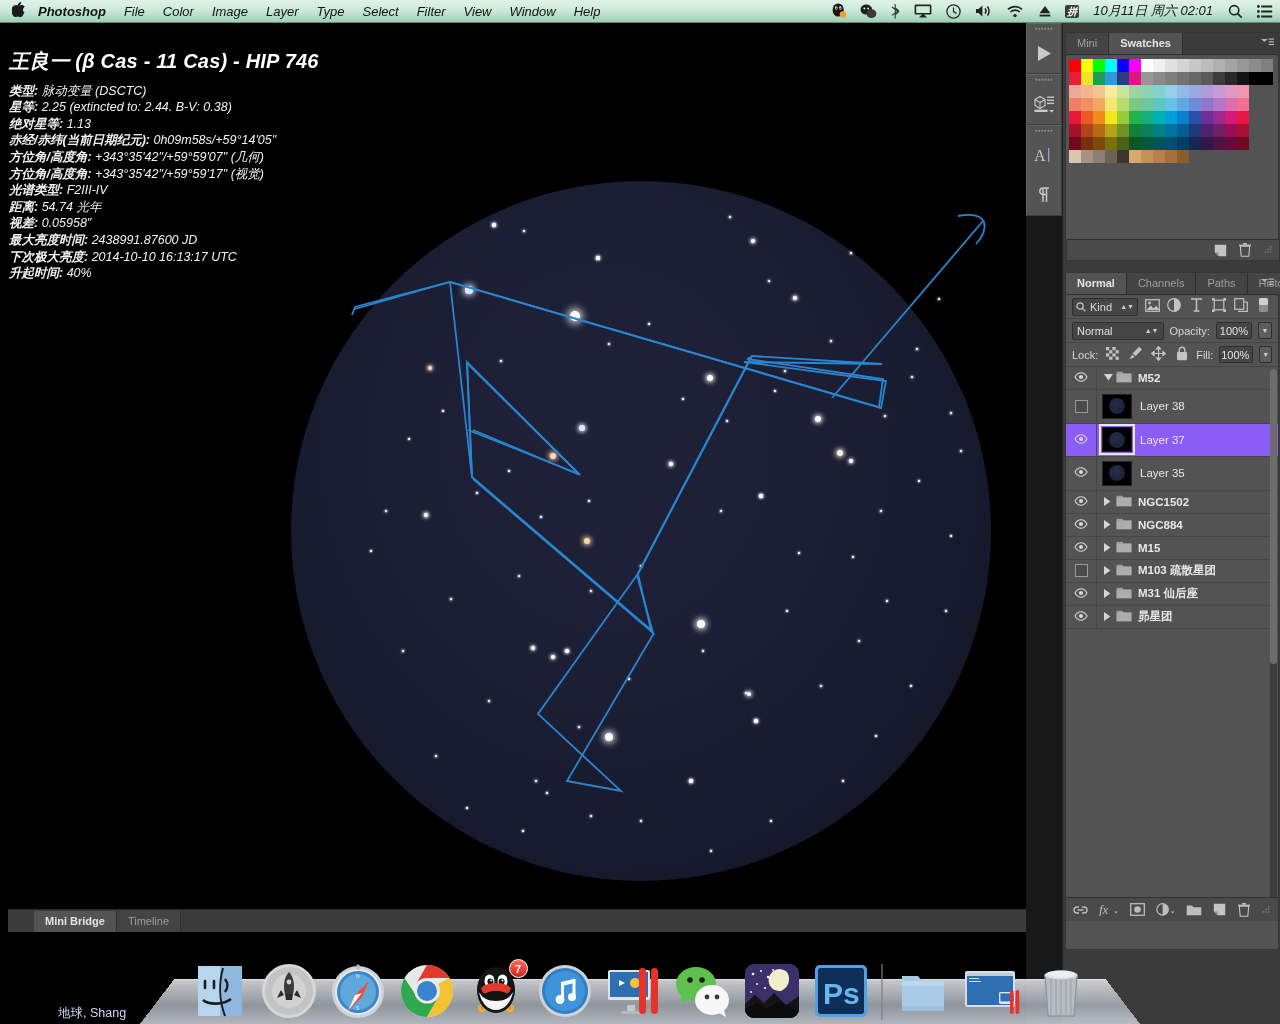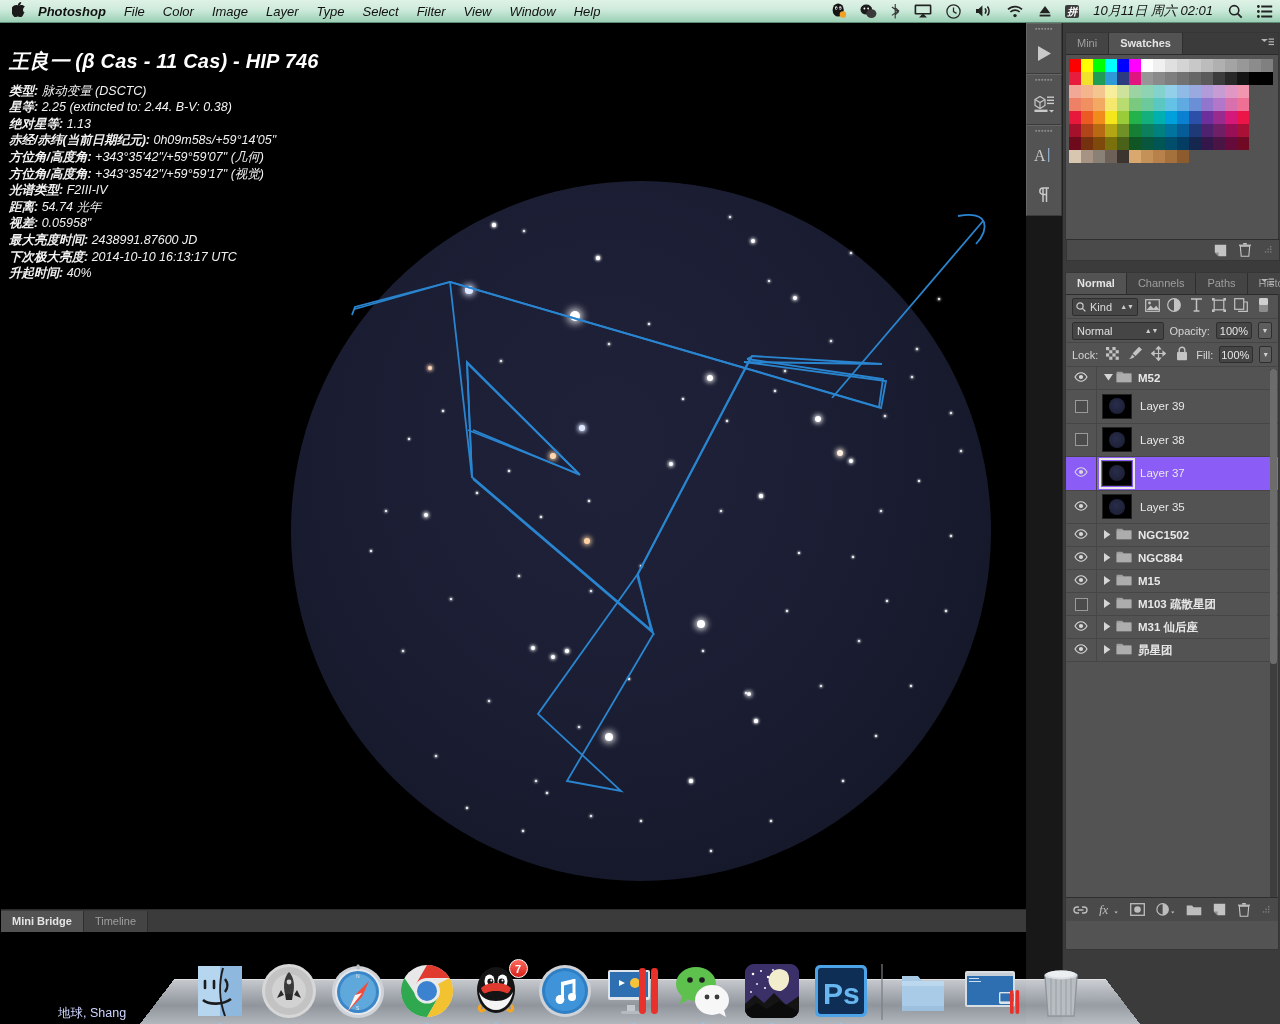--- a/index.html
+++ b/index.html
@@ -185,23 +185,23 @@
   #layer-scroll {
     position: absolute; right: 1px; top: 96px; width: 7px; height: 528px; background: #3e3e3e;
   }
   #layer-scroll i {
     position: absolute; top: 0; left: 0; width: 7px; height: 295px;
     background: #6c6c6c; border-radius: 3px; display: block;
   }
 
   
   #ps-bottom {
-    position: absolute; left: 1px; top: 909px; width: 1220px; height: 23px;
+    position: absolute; left: 8px; top: 909px; width: 1220px; height: 23px;
     background: #3b3b3b; border-top: 1px solid #2b2b2b;
-    display: flex; align-items: flex-end;
+    display: flex; align-items: flex-end; padding-left: 26px;
   }
   #ps-bottom .tabmenu2 {
     margin-left: auto; color: #b5b5b5; font-size: 10px; padding: 0 6px 4px 0;
   }
 
   
   #dock {
     position: absolute; left: 140px; bottom: 0; width: 1000px; height: 86px;
   }
   #dock-tray {
@@ -842,29 +842,20 @@
               </svg></span>
             <span class="gname">M52</span>
           </div>
           <div class="layer">
             <div class="eyecell">
               <span class="eyebox"></span>
             </div>
             <div class="thumb">
               <span class="tdisc"></span>
             </div>
-            <span class="lname">Layer 39</span>
-          </div>
-          <div class="layer">
-            <div class="eyecell">
-              <span class="eyebox"></span>
-            </div>
-            <div class="thumb">
-              <span class="tdisc"></span>
-            </div>
             <span class="lname">Layer 38</span>
           </div>
           <div class="layer sel">
             <div class="eyecell">
               <span class="eye"><svg width="14" height="10" viewBox="0 0 14 10">
                   <path d="M7 .8C3.4.8 1 5 1 5s2.4 4.2 6 4.2S13 5 13 5 10.6.8 7 .8z" fill="none" stroke="#d8d8d8" stroke-width="1.1"></path>
                   <circle cx="7" cy="5" r="2.1" fill="#d8d8d8"></circle>
                 </svg></span>
             </div>
             <div class="thumb selbox">

